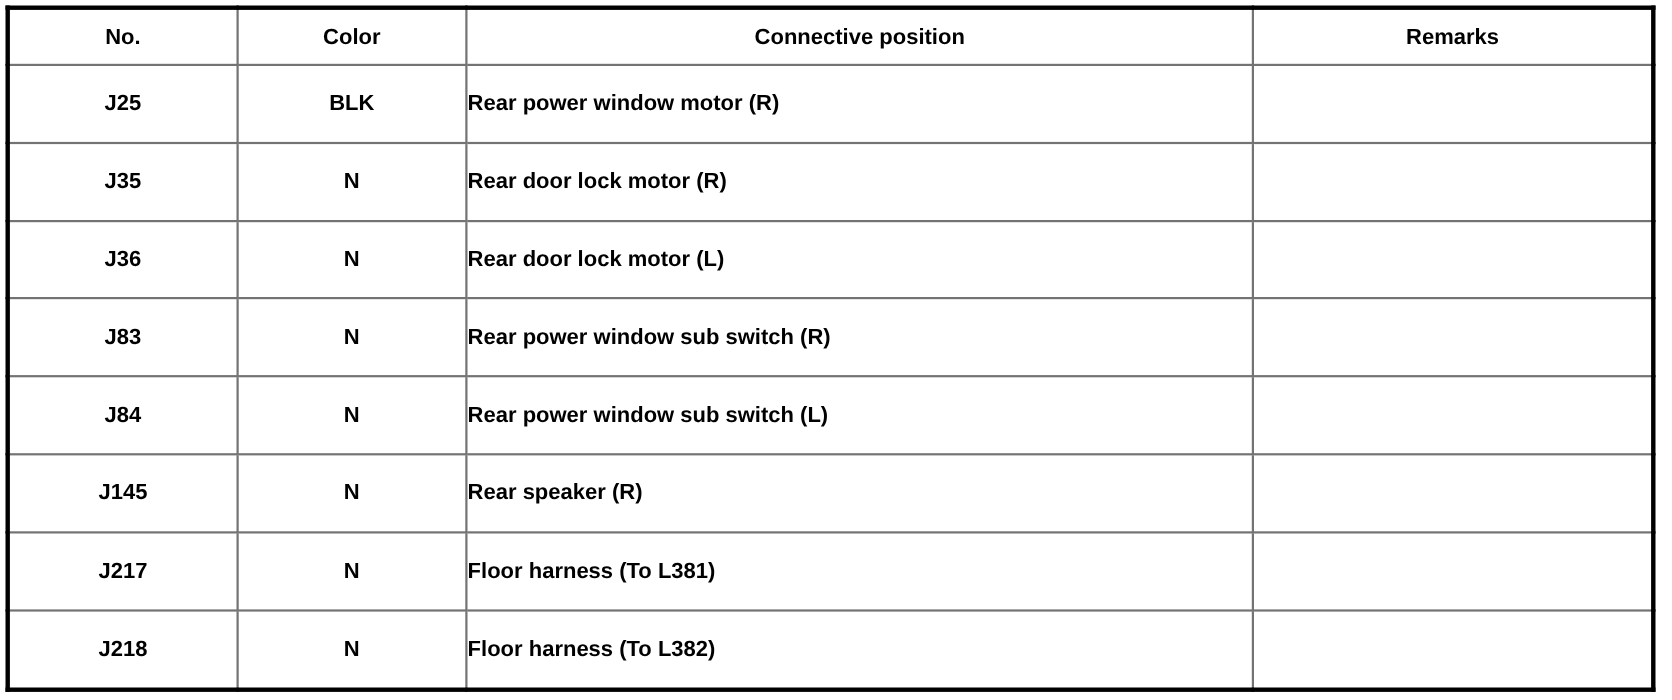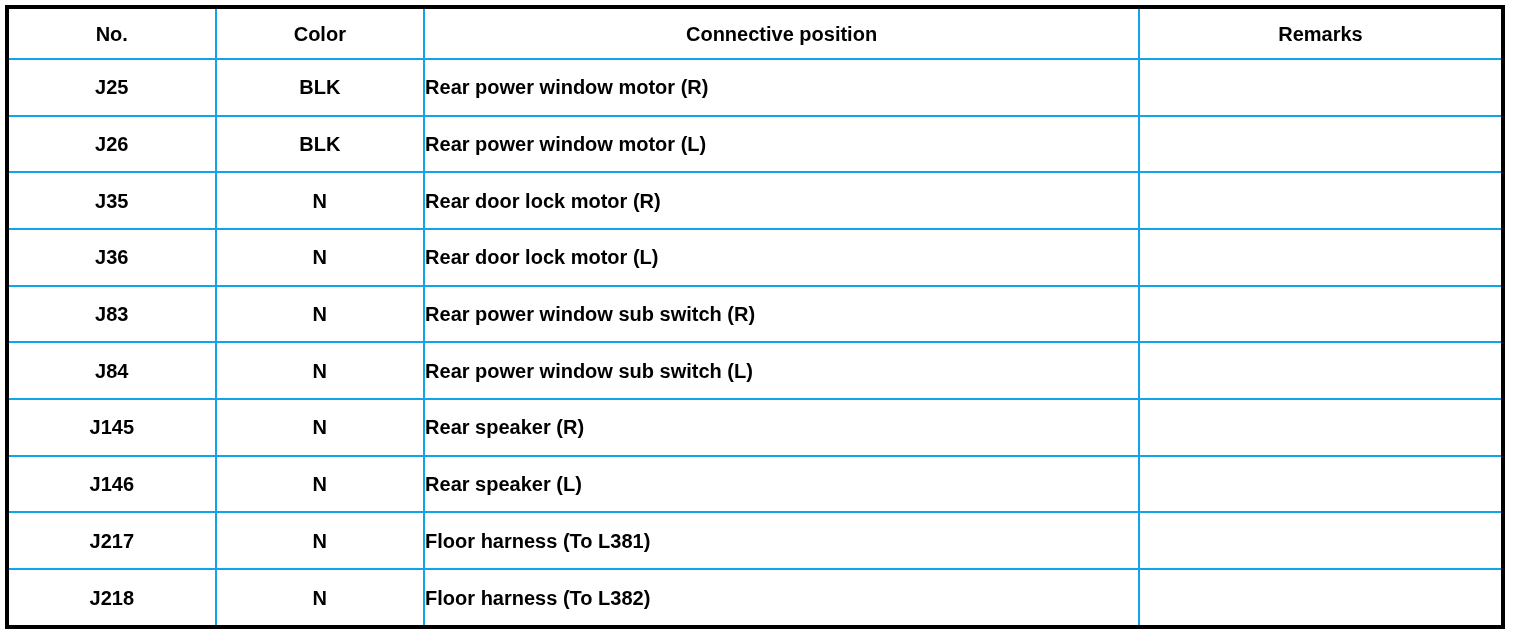--- a/index.html
+++ b/index.html
@@ -28,21 +28,21 @@
     border-collapse: collapse;
     table-layout: fixed;
     width: 1500px;
     height: 624px;
     border: 4px solid #000000;
     background: #ffffff;
   }
 
   table.connector-table td,
   table.connector-table th {
-    border: 2px solid #0ea5e9;
+    border: 2px solid #737373;
     padding: 0;
     margin: 0;
     font-size: 20px;
     line-height: 1.1;
     color: #000000;
     background: #ffffff;
     vertical-align: middle;
     white-space: nowrap;
     overflow: hidden;
   }
@@ -86,26 +86,20 @@
       </tr>
     </thead>
     <tbody id="table-body">
         <tr>
           <td class="cell-center">J25</td>
           <td class="cell-center">BLK</td>
           <td class="cell-left">Rear power window motor (R)</td>
           <td class="cell-left"></td>
         </tr>
         <tr>
-          <td class="cell-center">J26</td>
-          <td class="cell-center">BLK</td>
-          <td class="cell-left">Rear power window motor (L)</td>
-          <td class="cell-left"></td>
-        </tr>
-        <tr>
           <td class="cell-center">J35</td>
           <td class="cell-center">N</td>
           <td class="cell-left">Rear door lock motor (R)</td>
           <td class="cell-left"></td>
         </tr>
         <tr>
           <td class="cell-center">J36</td>
           <td class="cell-center">N</td>
           <td class="cell-left">Rear door lock motor (L)</td>
           <td class="cell-left"></td>
@@ -122,26 +116,20 @@
           <td class="cell-left">Rear power window sub switch (L)</td>
           <td class="cell-left"></td>
         </tr>
         <tr>
           <td class="cell-center">J145</td>
           <td class="cell-center">N</td>
           <td class="cell-left">Rear speaker (R)</td>
           <td class="cell-left"></td>
         </tr>
         <tr>
-          <td class="cell-center">J146</td>
-          <td class="cell-center">N</td>
-          <td class="cell-left">Rear speaker (L)</td>
-          <td class="cell-left"></td>
-        </tr>
-        <tr>
           <td class="cell-center">J217</td>
           <td class="cell-center">N</td>
           <td class="cell-left">Floor harness (To L381)</td>
           <td class="cell-left"></td>
         </tr>
         <tr>
           <td class="cell-center">J218</td>
           <td class="cell-center">N</td>
           <td class="cell-left">Floor harness (To L382)</td>
           <td class="cell-left"></td>

